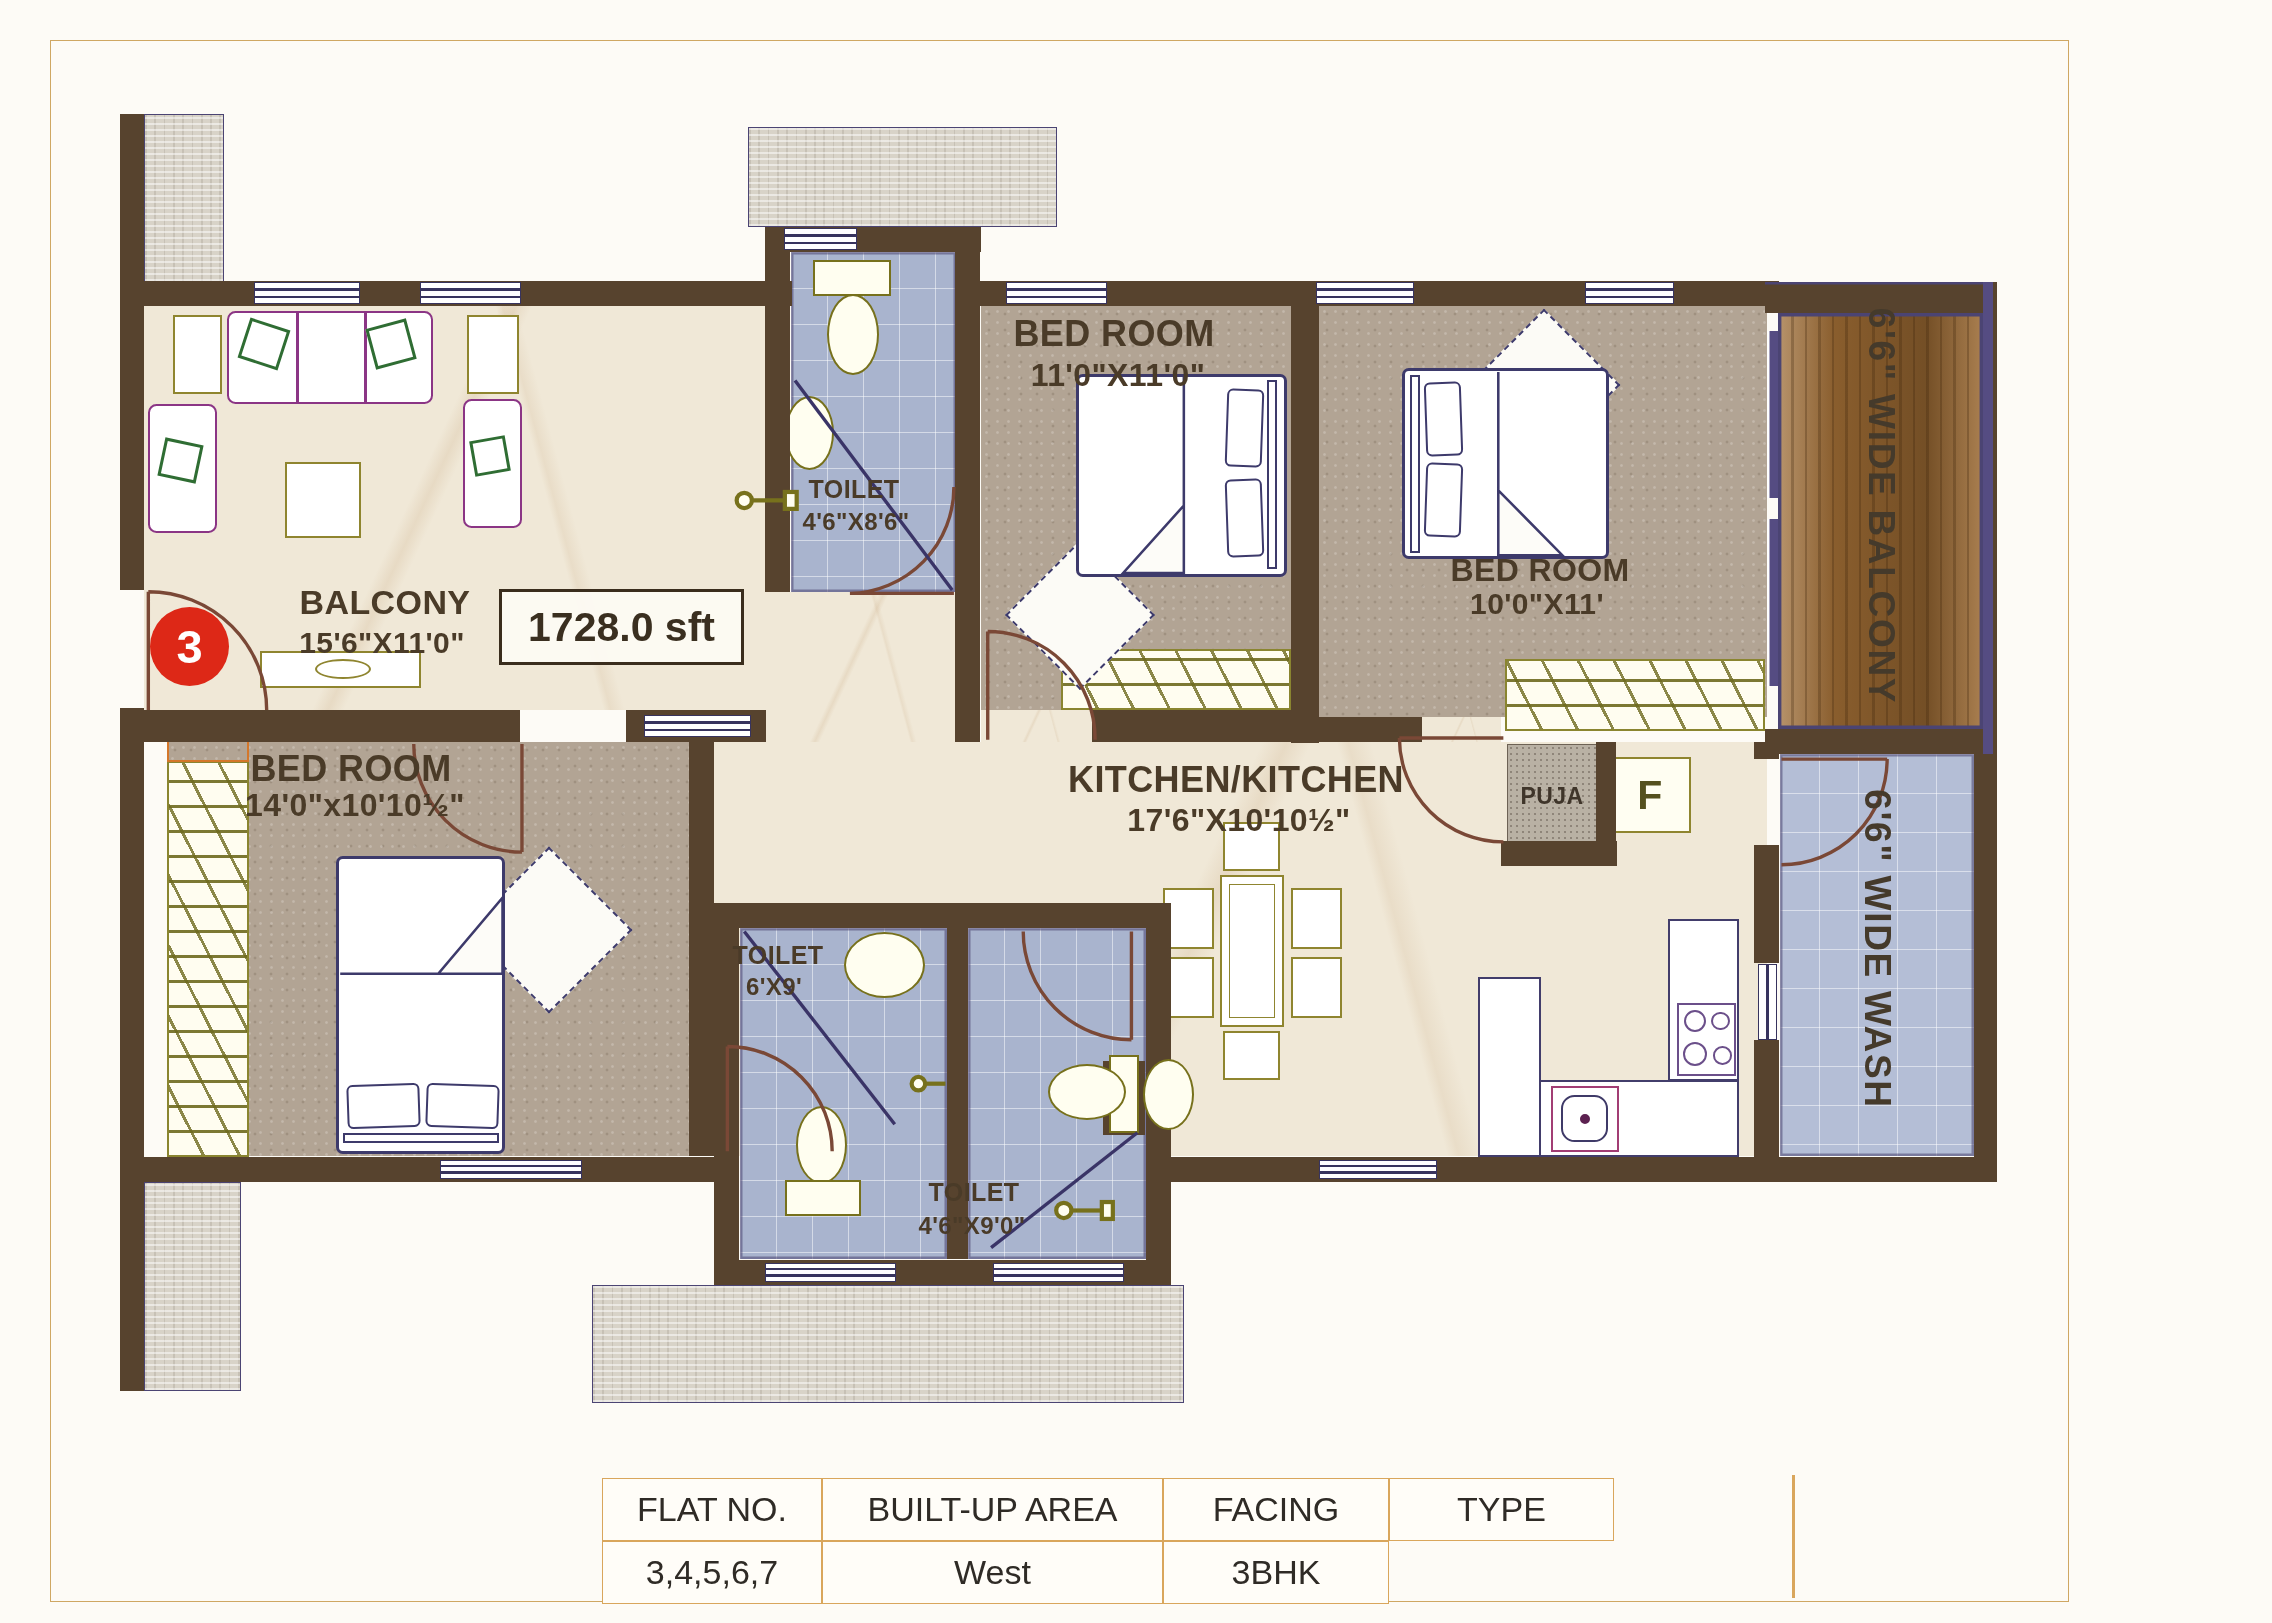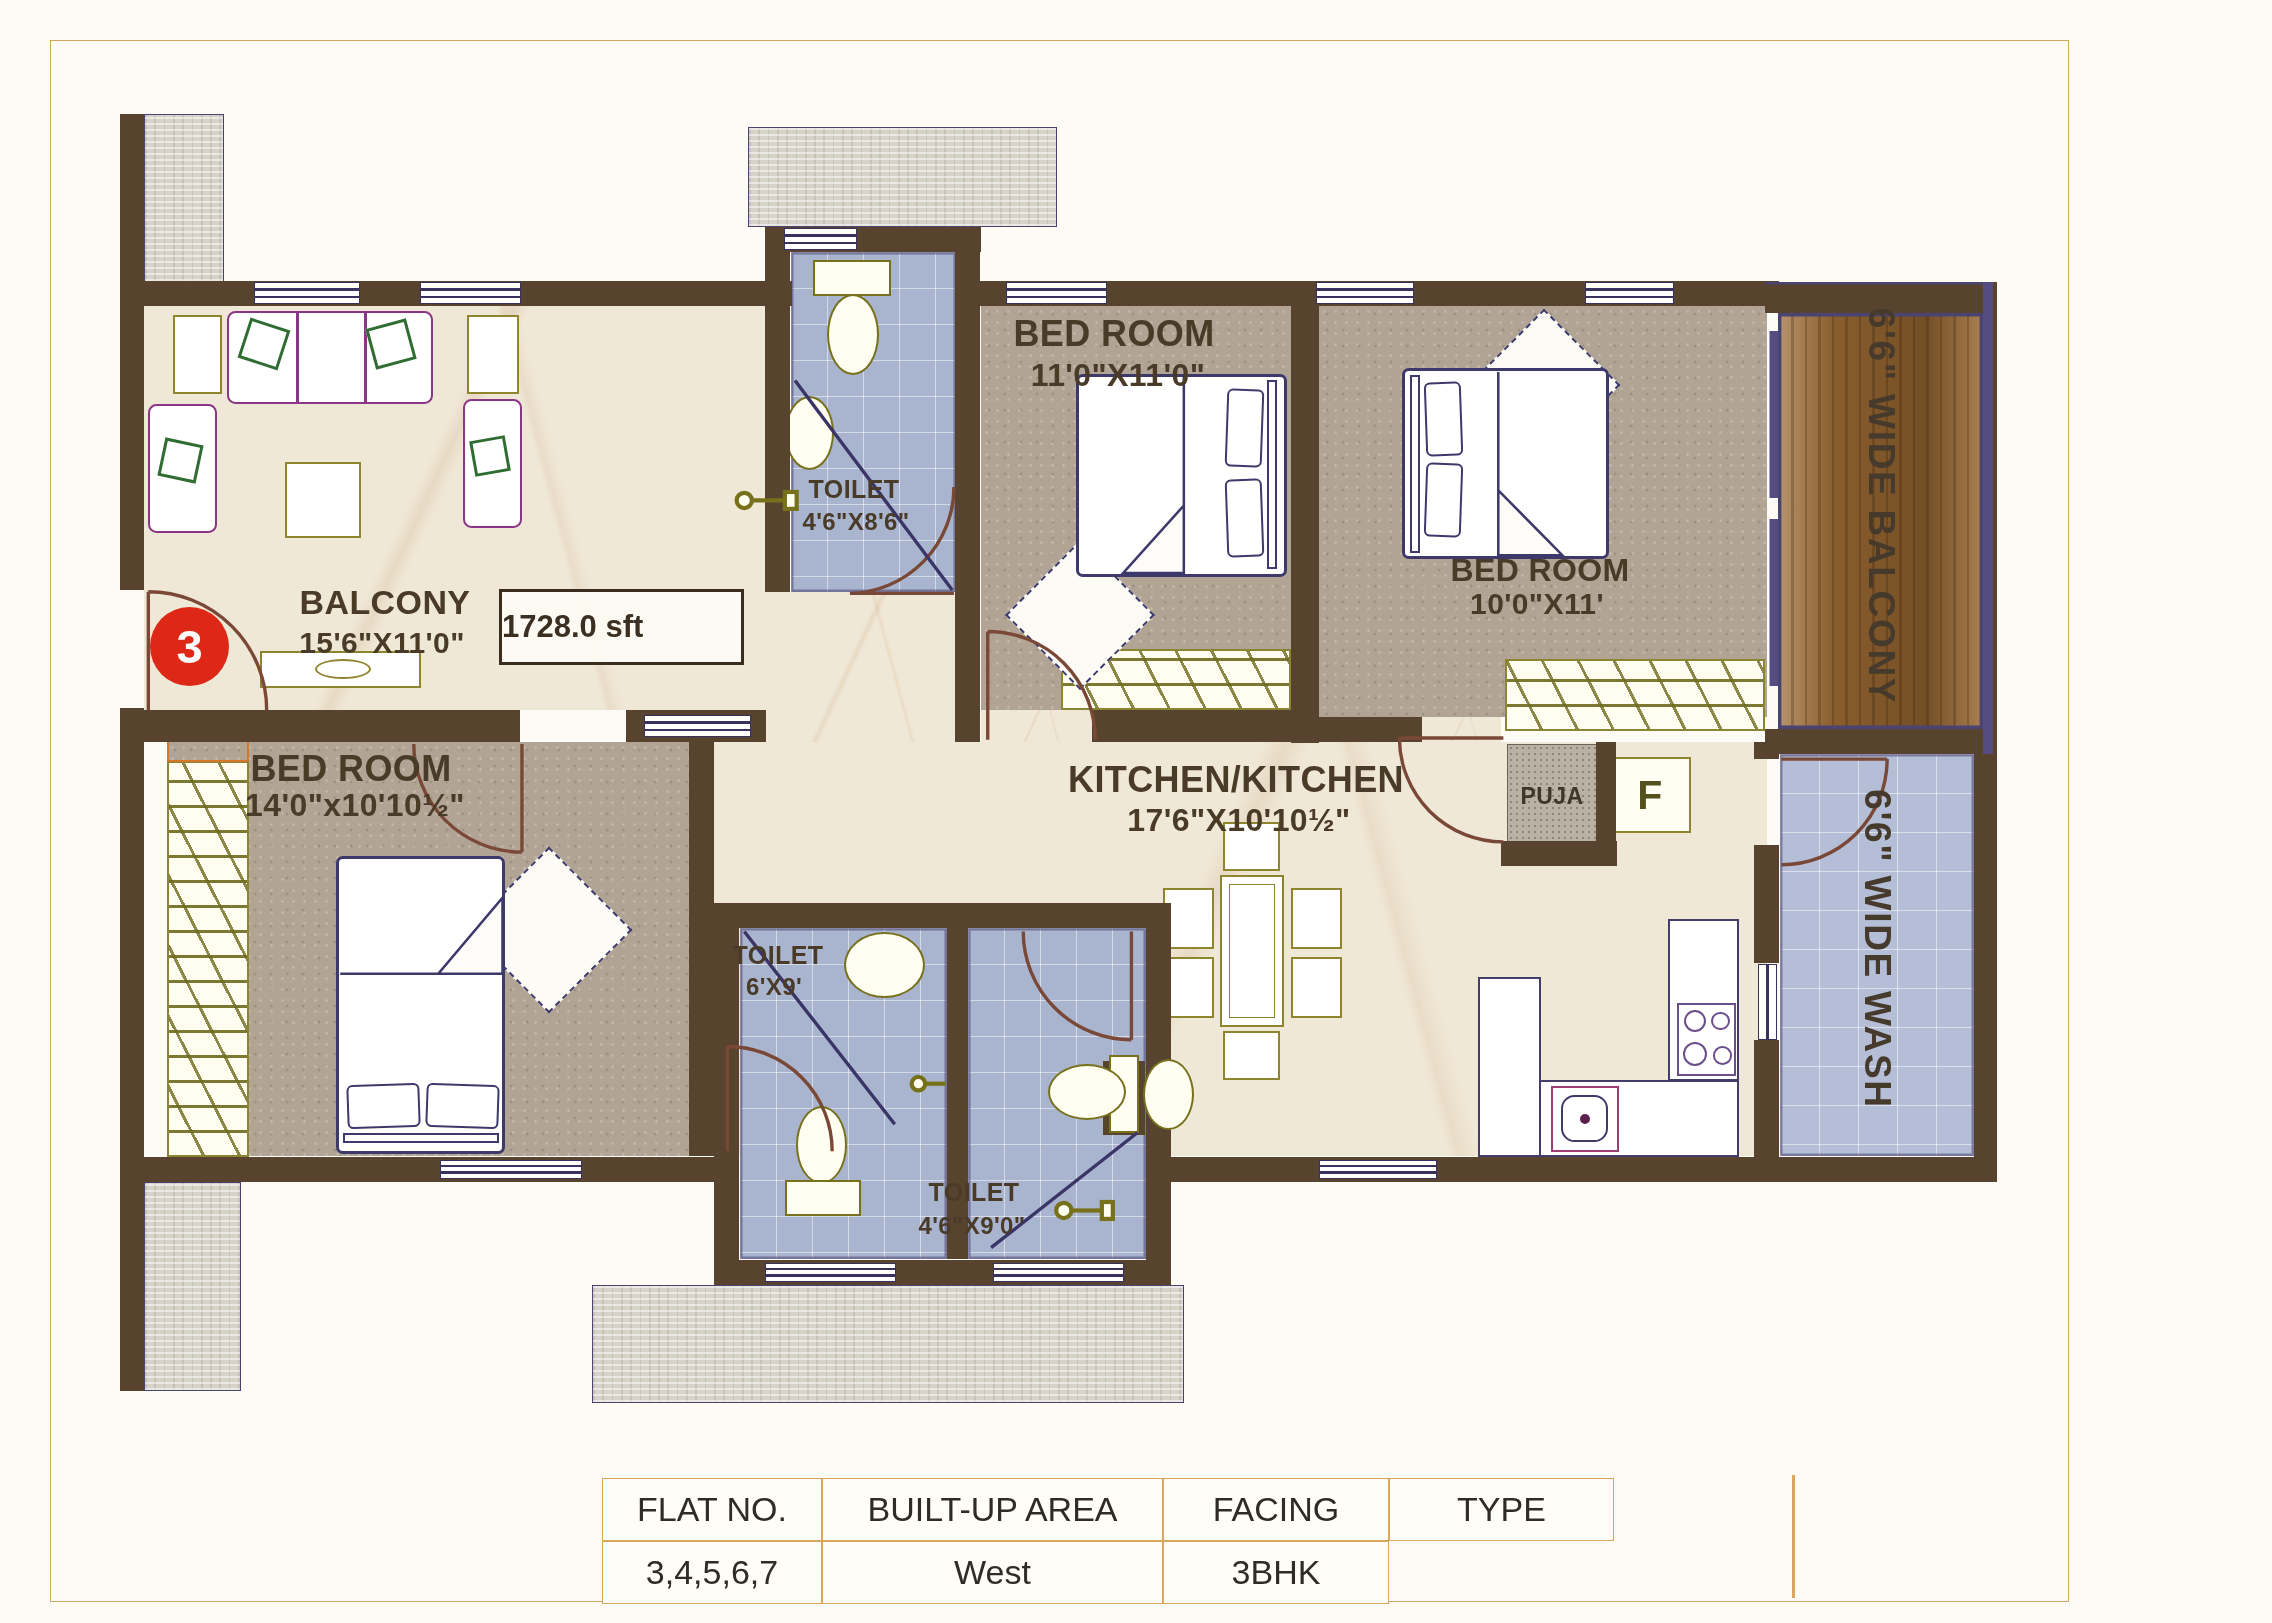--- a/index.html
+++ b/index.html
@@ -49,21 +49,21 @@
   .gpil{position:absolute;background:#fff;border:3.4px solid #2f6d33;box-sizing:border-box;}
   .otable{position:absolute;background:#fff;border:2.5px solid #8f852f;box-sizing:border-box;}
   .counter{position:absolute;background:#fff;border:2.5px solid #423d6b;box-sizing:border-box;}
   .fix{position:absolute;background:#fffef0;border:2.5px solid #77711c;box-sizing:border-box;}
   .ell{border-radius:50%;}
   .label{position:absolute;transform:translate(-50%,-50%);color:#4a3b28;font-weight:700;
     white-space:nowrap;letter-spacing:0.4px;font-stretch:condensed;}
   .vlabel{position:absolute;transform:translate(-50%,-50%) rotate(90deg);color:#453a2b;font-weight:700;
     white-space:nowrap;letter-spacing:1.7px;font-stretch:condensed;}
   .areabox{position:absolute;background:rgba(253,251,244,.93);border:3.4px solid #3a2d1d;box-sizing:border-box;
-    display:flex;align-items:center;justify-content:flex-start;color:#3a2f20;font-weight:700;font-size:31px;}
+    display:flex;align-items:center;justify-content:center;color:#3a2f20;font-weight:700;font-size:41px;}
   .badge{position:absolute;background:#dd2817;color:#fff;border-radius:50%;display:flex;
     align-items:center;justify-content:center;font-size:47px;font-weight:700;}
   .burner{position:absolute;border:2.5px solid #6b4f8a;border-radius:50%;background:#fff;box-sizing:border-box;}
   #sumtable{position:absolute;left:602px;top:1478px;width:1011px;height:125px;display:grid;
     grid-template-columns:220px 341px 226px 225px;grid-template-rows:63px 63px;}
   .tcell{border:1.3px solid #d9a65c;display:flex;align-items:center;justify-content:center;
     font-size:34px;color:#2f2b26;background:#fffdf8;box-sizing:border-box;}
 </style>
 </head>
 <body>

